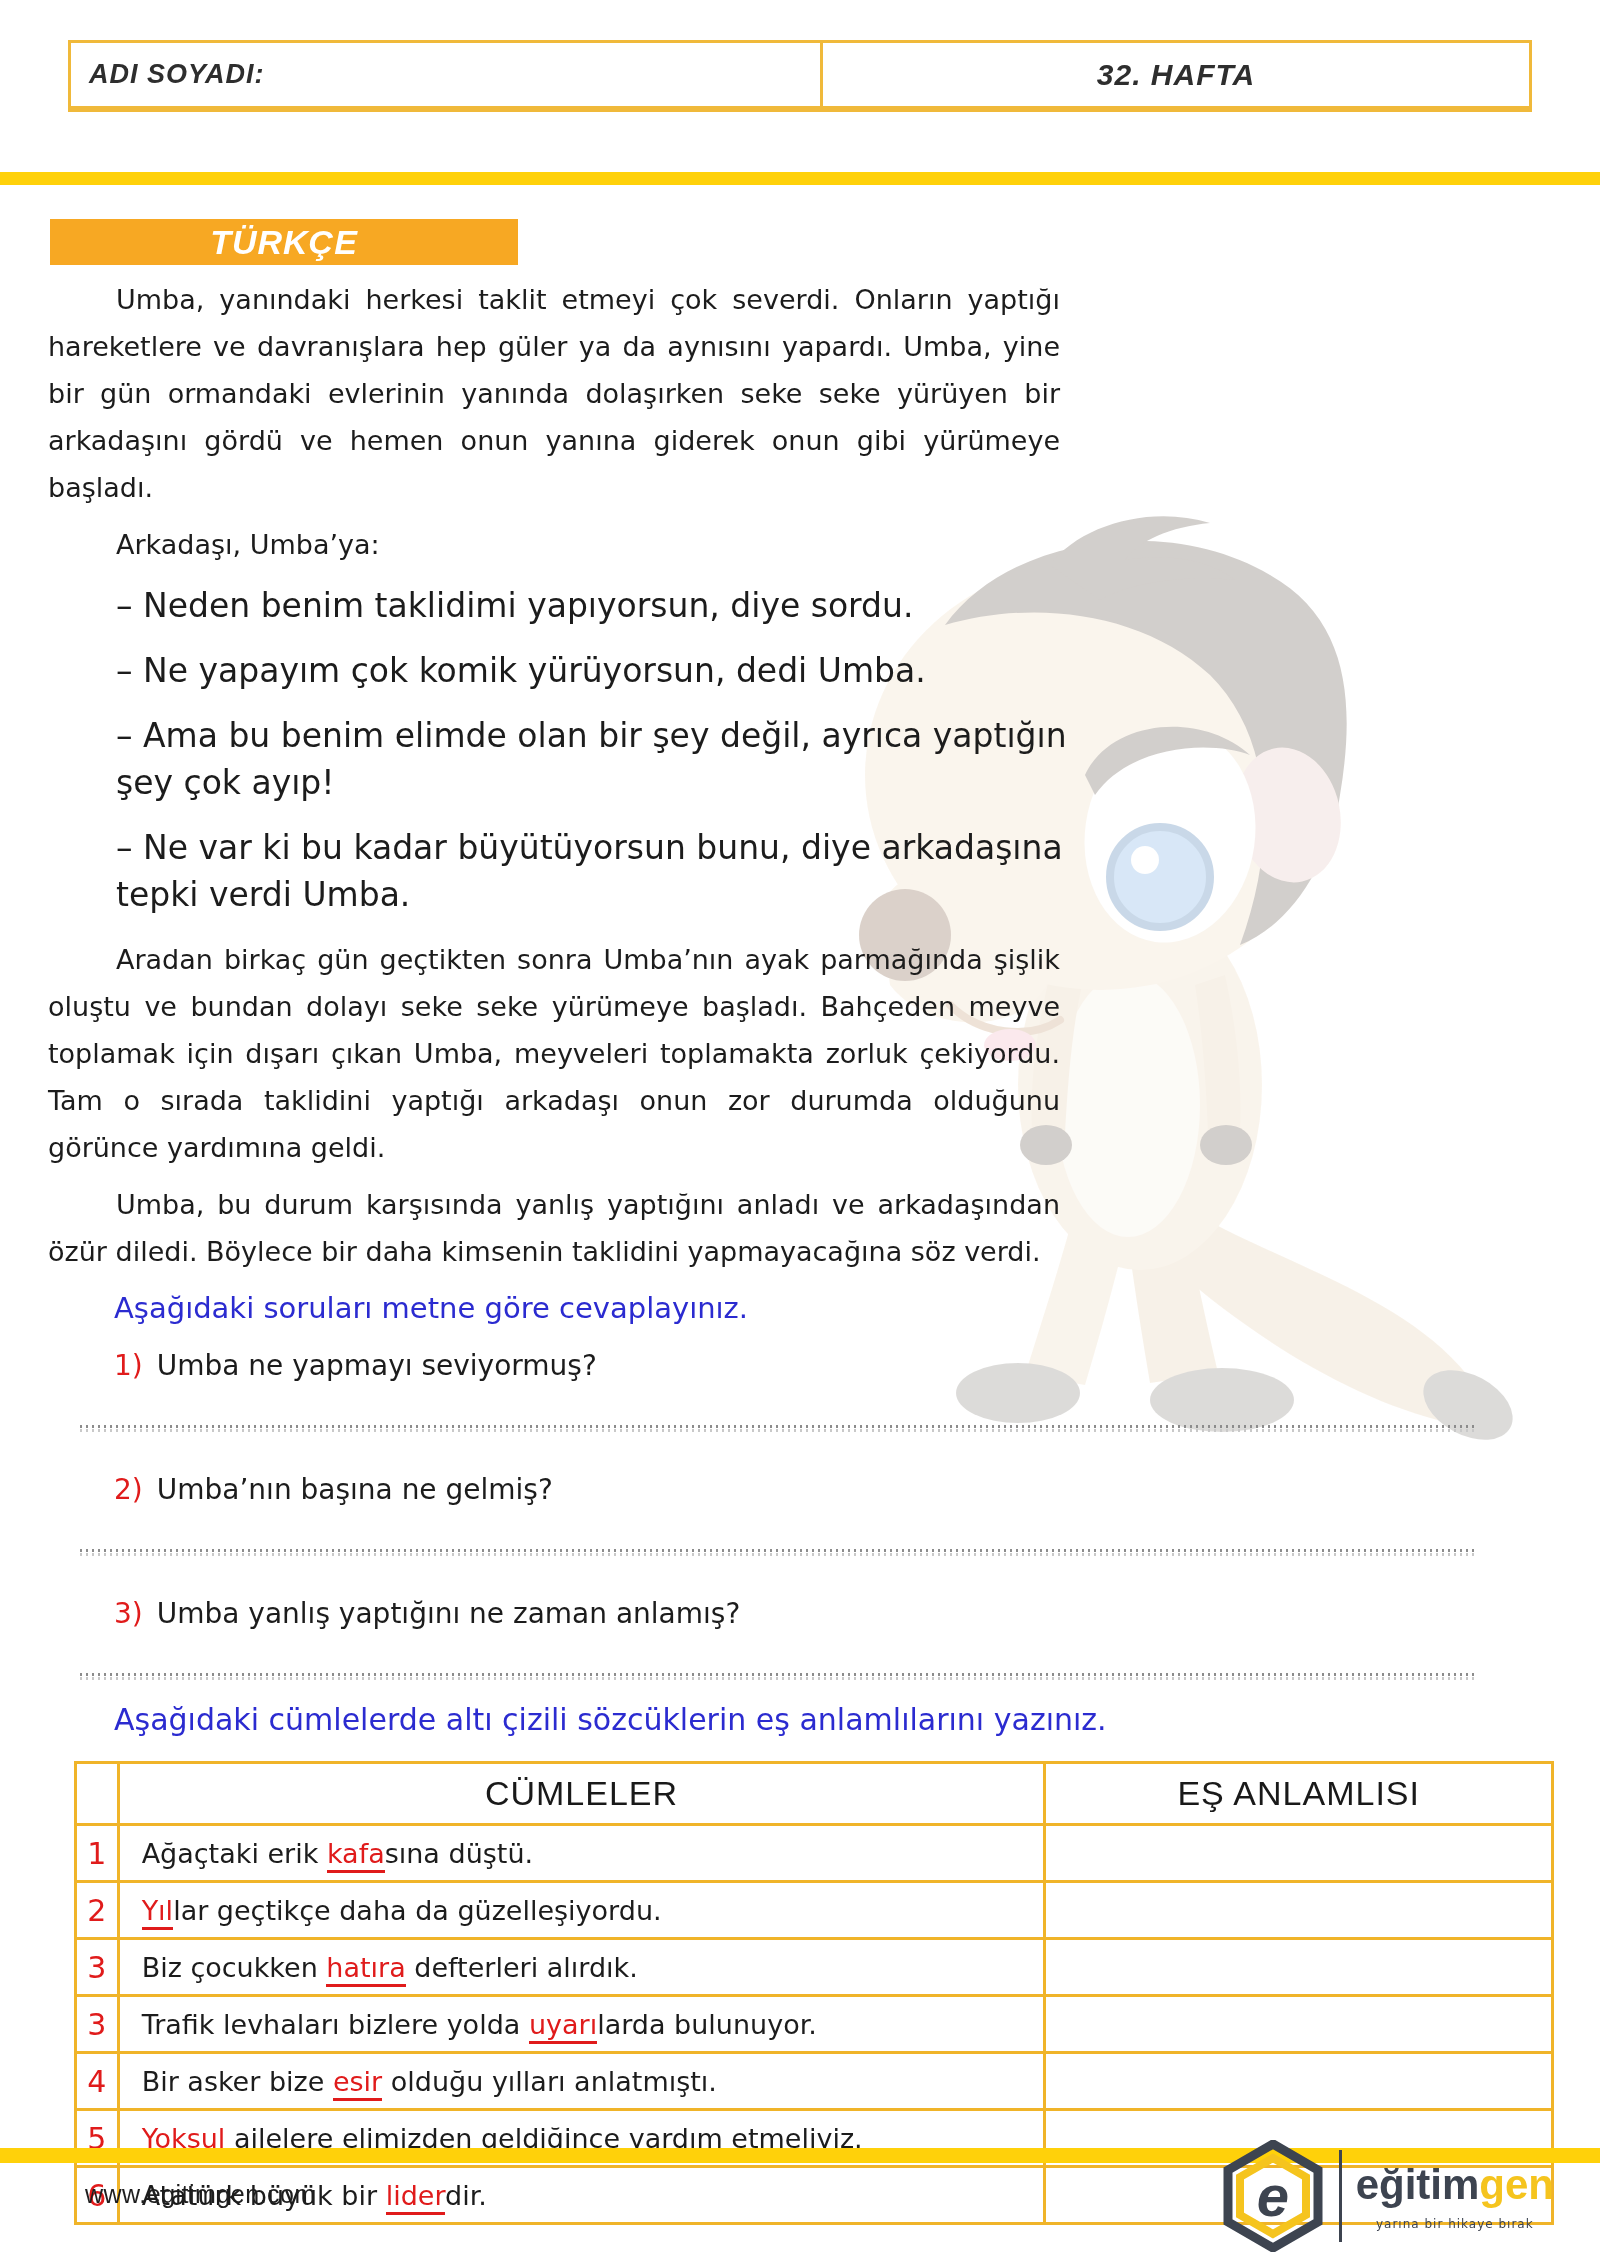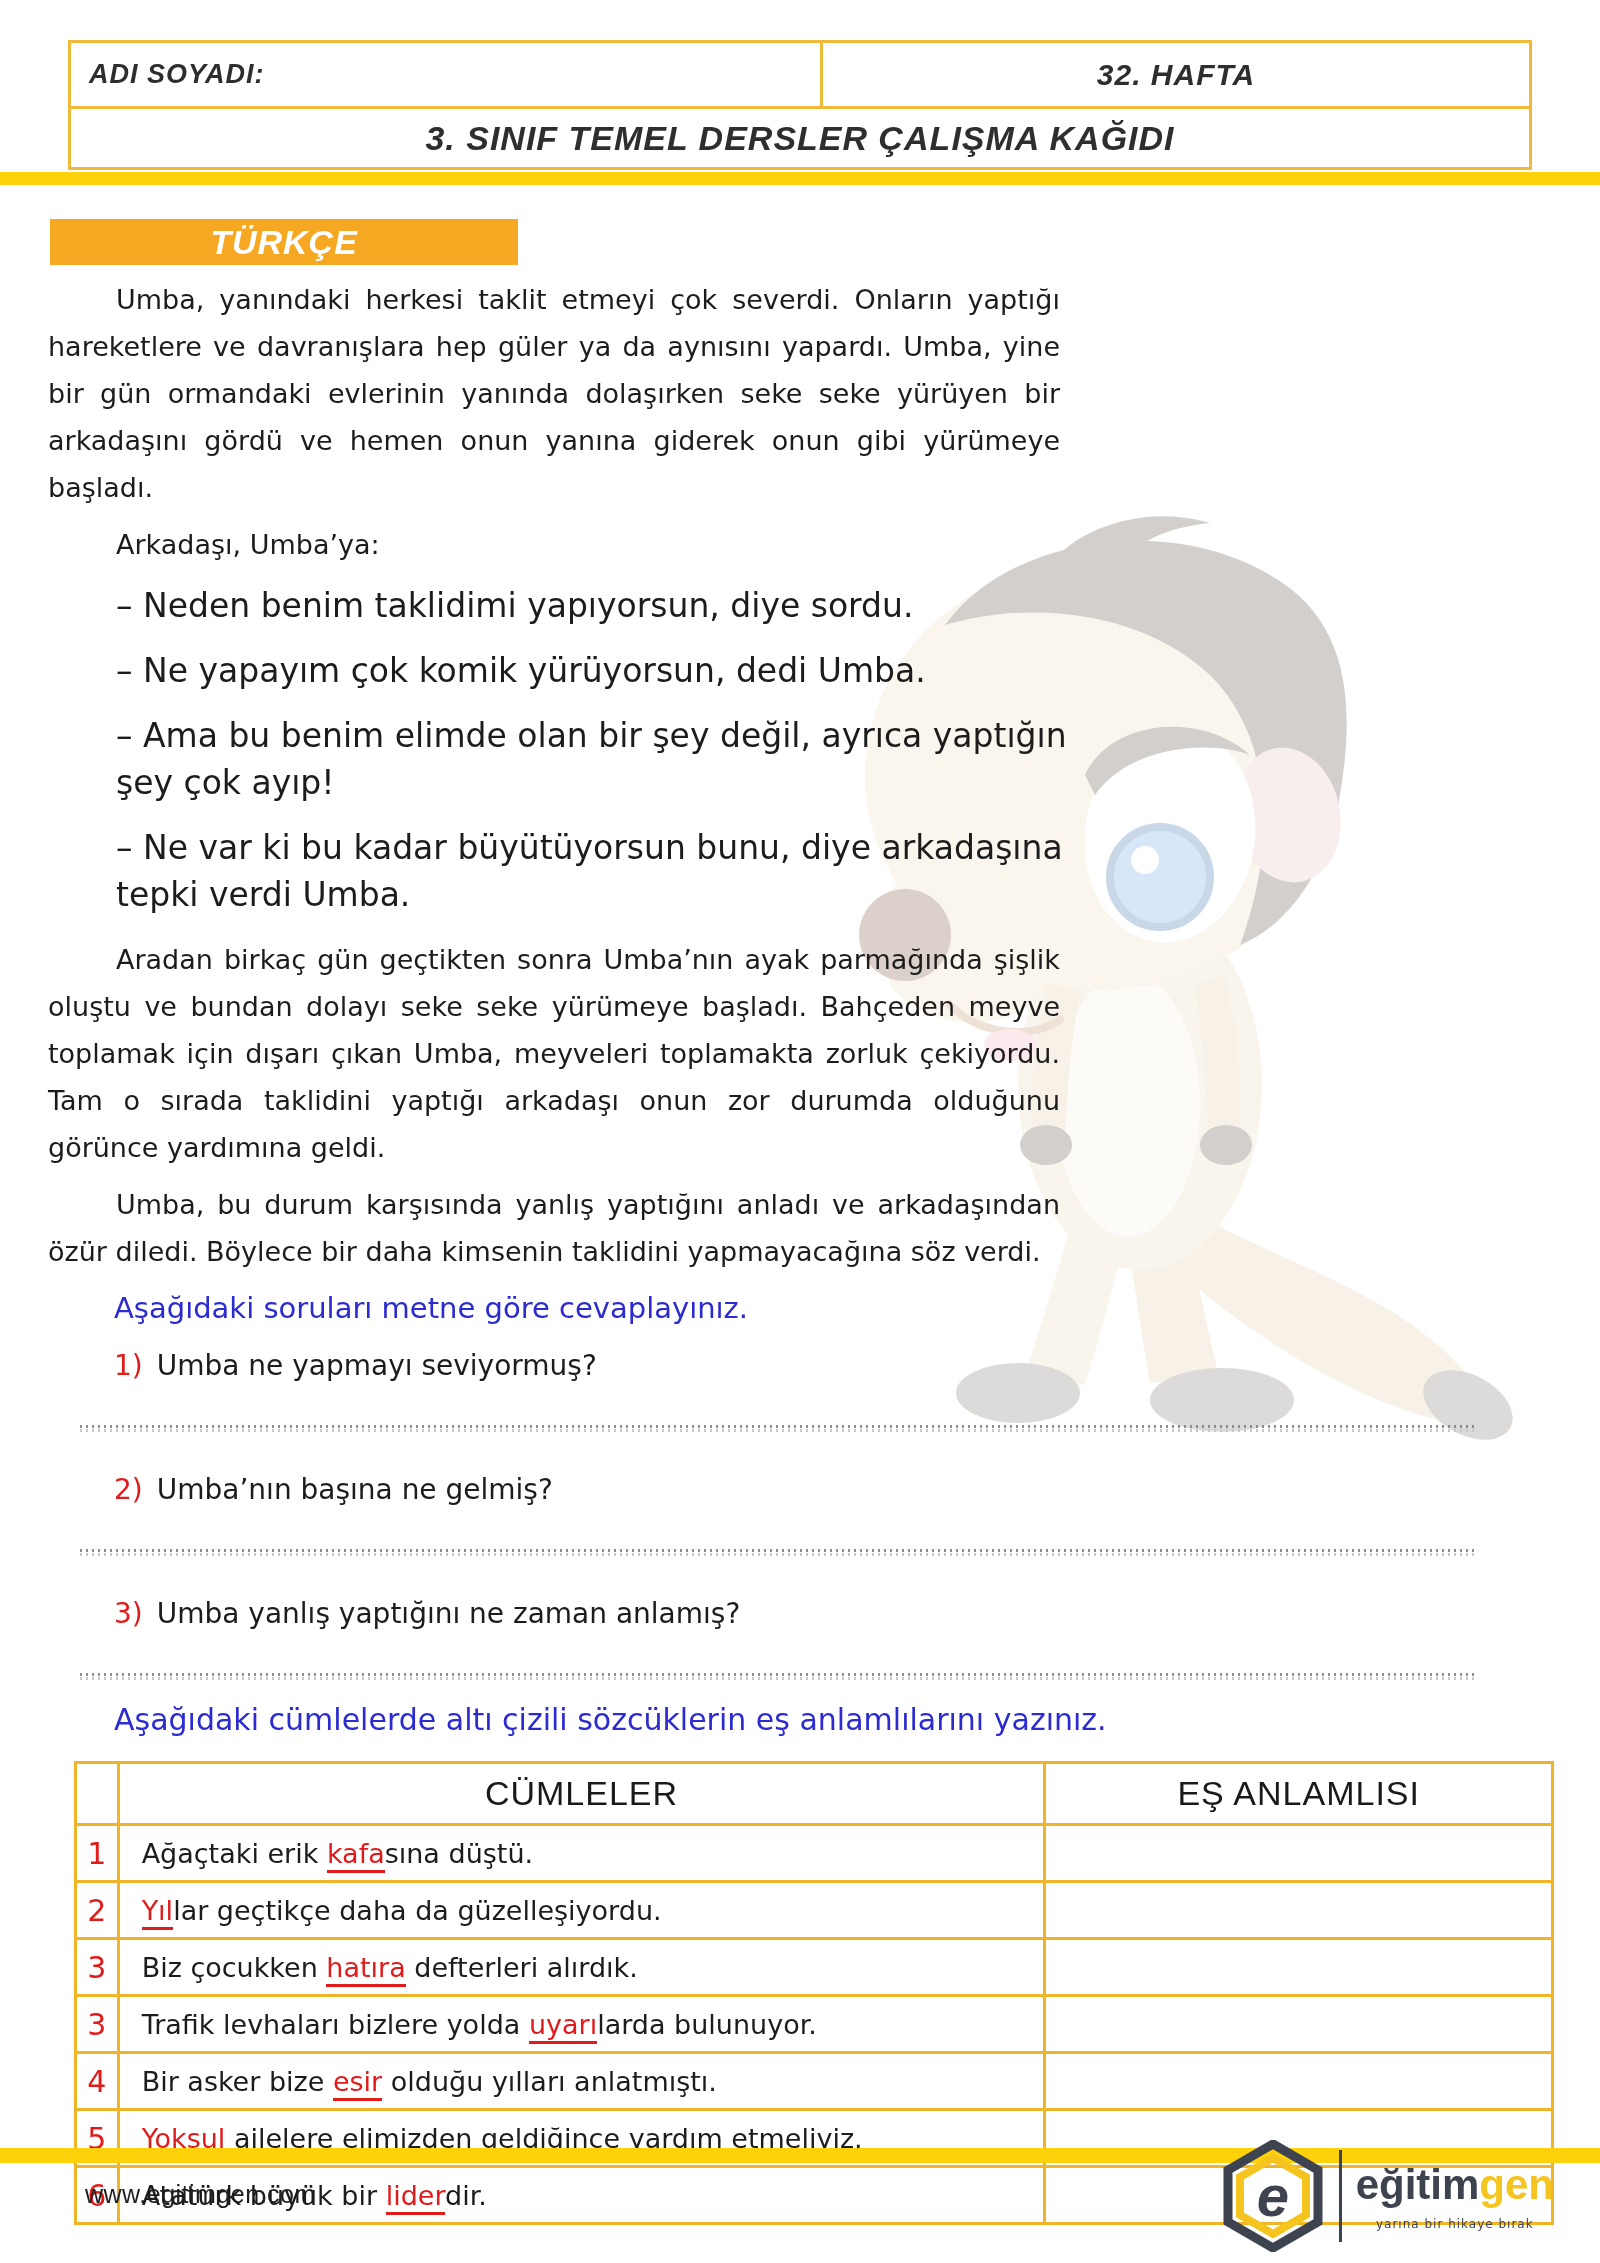--- a/index.html
+++ b/index.html
@@ -142,21 +142,20 @@
     <circle cx="55" cy="430" r="46" fill="#8a6a52"></circle>
     <path d="M100 500 C 130 530, 180 535, 210 515" fill="none" stroke="#c9a37e" stroke-width="8" stroke-linecap="round"></path>
     <ellipse cx="160" cy="540" rx="26" ry="16" fill="#f2b8c6"></ellipse>
   </svg>
 
   <div class="header-box">
     <div class="header-row1">
       <div class="cell-name comic">ADI SOYADI:</div>
       <div class="cell-week comic">32. HAFTA</div>
     </div>
-    <div class="header-row2 comic">3. SINIF TEMEL DERSLER ÇALIŞMA KAĞIDI</div>
   </div>
   <div class="top-bar"></div>
 
   <div class="subject-band comic">TÜRKÇE</div>
 
   <div class="content">
 
     <div class="story">
       <p class="para">Umba, yanındaki herkesi taklit etmeyi çok severdi. Onların yaptığı hareketlere ve davranışlara hep güler ya da aynısını yapardı. Umba, yine bir gün ormandaki evlerinin yanında dolaşırken seke seke yürüyen bir arkadaşını gördü ve hemen onun yanına giderek onun gibi yürümeye başladı.</p>
       <p class="plain">Arkadaşı, Umba’ya:</p>

